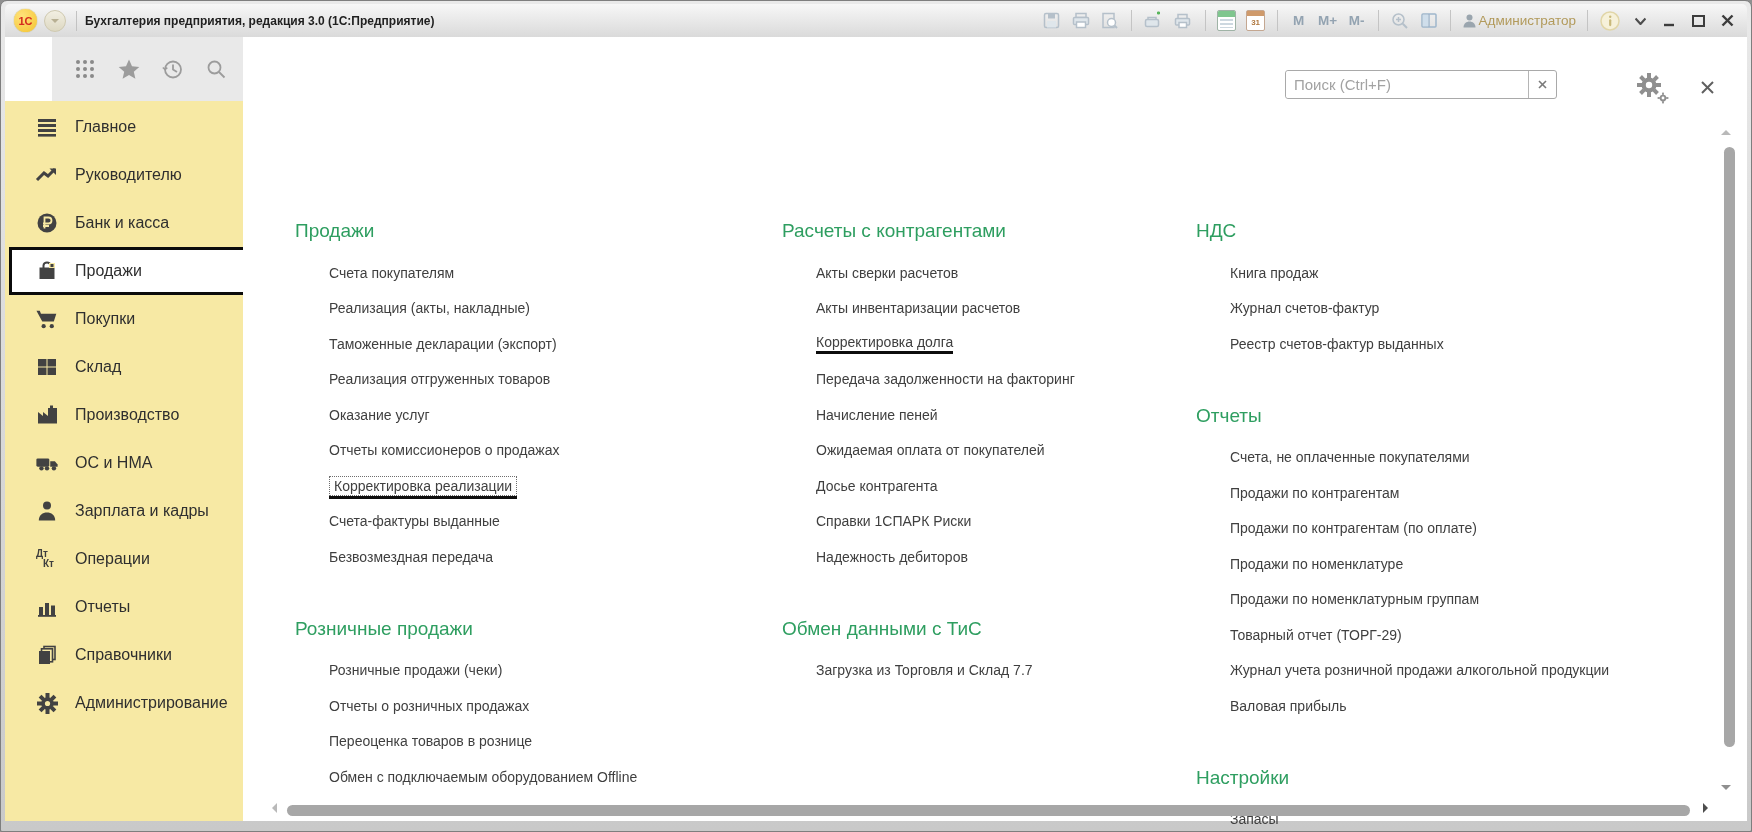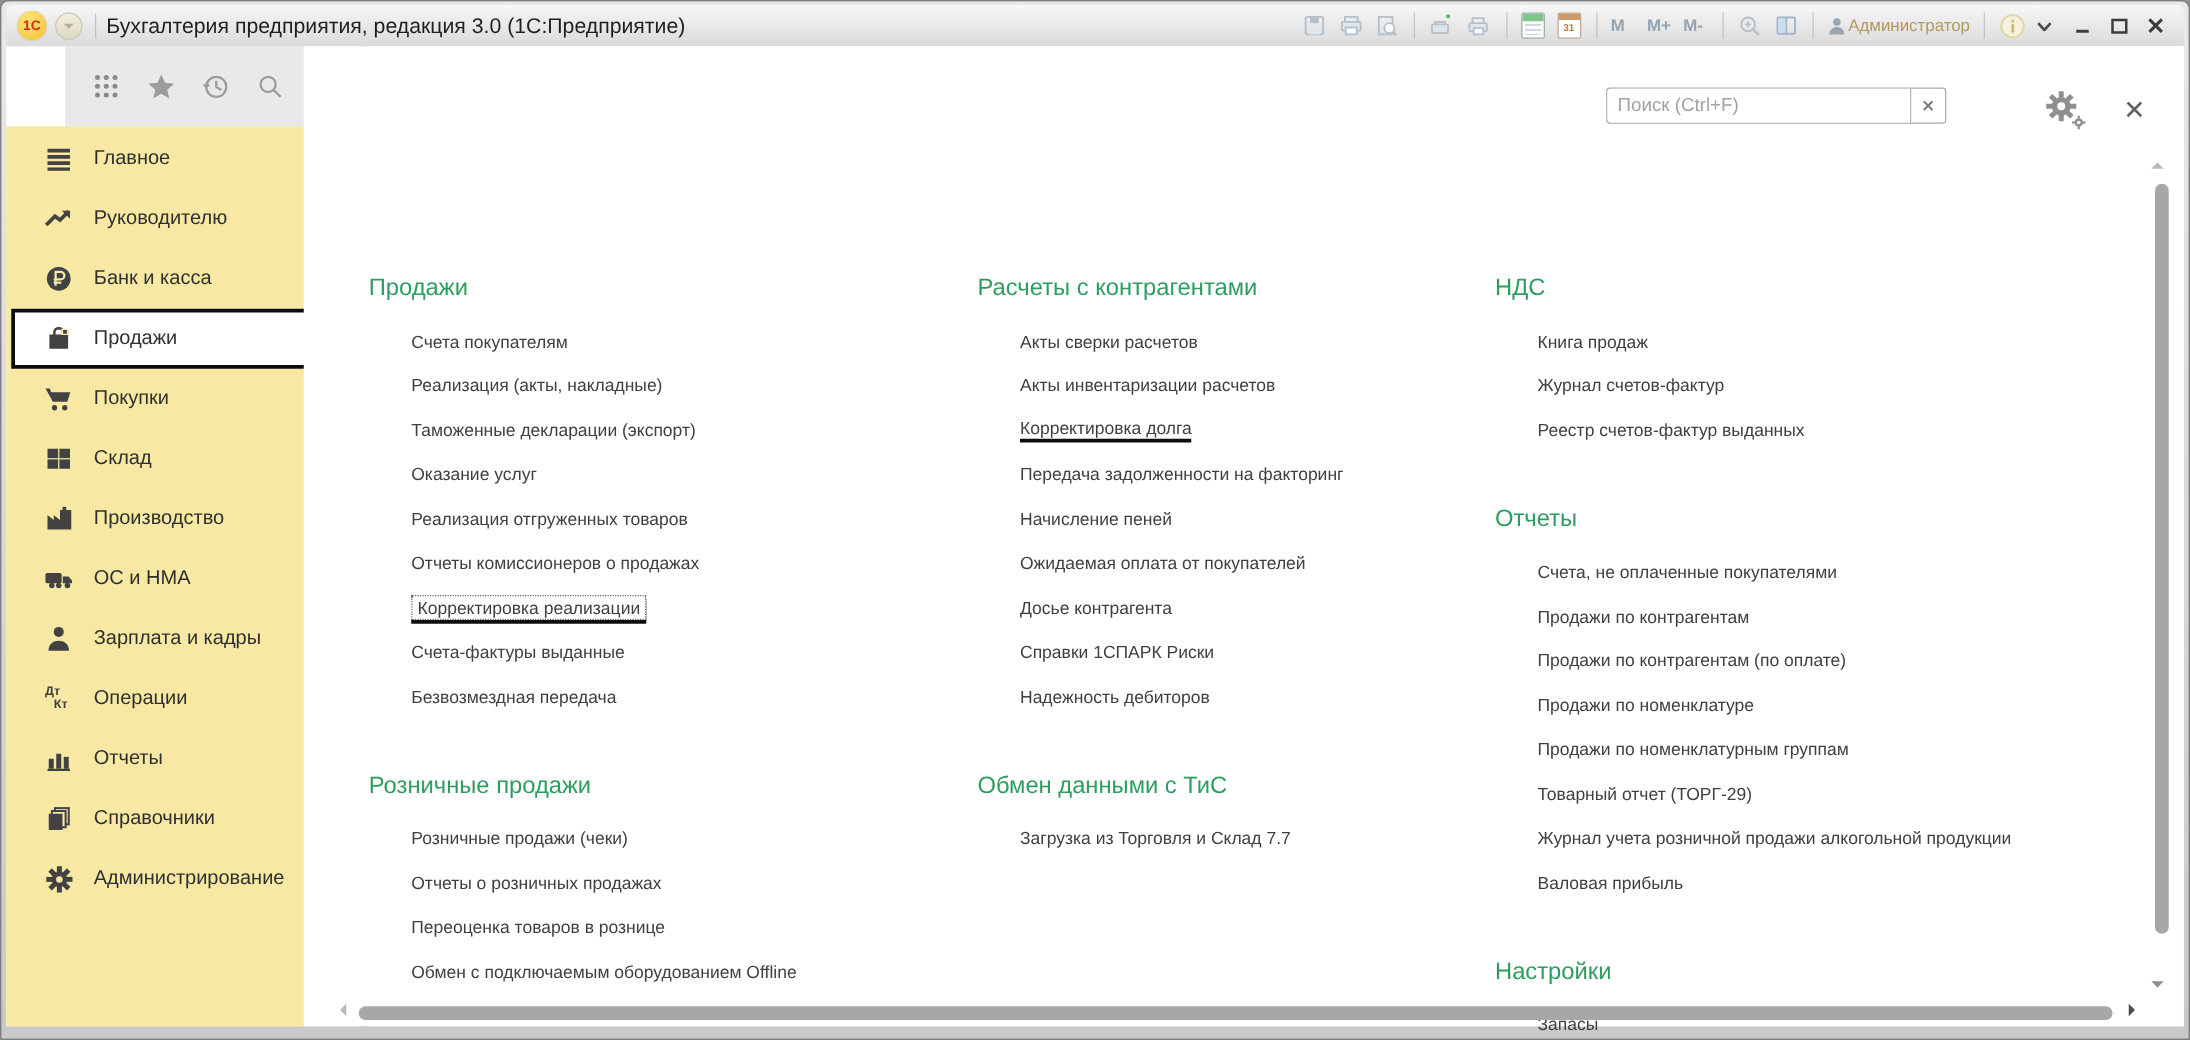--- a/index.html
+++ b/index.html
@@ -12,23 +12,23 @@
     border-radius:5px 5px 0 0;display:flex;align-items:center;}
   .logo{width:23px;height:23px;border-radius:50%;margin-left:9px;flex:none;
     background:radial-gradient(circle at 35% 30%,#ffe27a,#f4c430);display:flex;
     align-items:center;justify-content:center;font-weight:bold;font-size:11px;color:#d42b1e;
     box-shadow:0 0 1px #a98a00;}
   .logo-dd{width:20px;height:20px;border-radius:50%;margin-left:7px;flex:none;
     background:linear-gradient(#f2efe2,#ddd8c2);border:1px solid #cfc9b0;display:flex;
     align-items:center;justify-content:center;}
   .logo-dd i{border:4px solid transparent;border-top-color:#b8b093;margin-top:4px;}
   .tsep{width:1px;height:20px;background:#c2c2c2;margin:0 8px 0 10px;flex:none;}
-  .title{font-size:17px;color:#1f1f1f;white-space:nowrap;}
+  .title{font-size:12px;color:#1f1f1f;white-space:nowrap;font-weight:bold;}
   .tb-right{margin-left:auto;display:flex;align-items:center;gap:9px;padding-right:10px;}
-  .tbtn{display:flex;align-items:center;justify-content:flex-start;min-width:20px;height:24px;}
+  .tbtn{display:flex;align-items:center;justify-content:center;min-width:20px;height:24px;}
   .tb-sep{width:1px;height:21px;background:#c4c4c4;margin:0 2px;}
   .mem{font-size:13.5px;color:#93a3b1;font-weight:bold;letter-spacing:0;}
   .userlbl{font-size:13.5px;color:#b29a5b;margin-left:2px;}
   .calc{width:17px;height:19px;border:1px solid #9fb3a6;border-radius:2px;background:
     linear-gradient(#fff,#fff);position:relative;overflow:hidden;}
   .calc:before{content:"";position:absolute;left:0;right:0;top:0;height:6px;background:#7fc68e;}
   .calc:after{content:"";position:absolute;left:2px;right:2px;top:8px;bottom:2px;
     background:repeating-linear-gradient(#cdd8e0 0 2px,transparent 2px 4px);}
   .cal{width:17px;height:19px;border:1px solid #c4a791;border-radius:2px;background:#fff;
     position:relative;text-align:center;}
@@ -471,24 +471,24 @@
                 <div class="link normal">
                   <span class="lbl">Счета покупателям</span>
                 </div>
                 <div class="link normal">
                   <span class="lbl">Реализация (акты, накладные)</span>
                 </div>
                 <div class="link normal">
                   <span class="lbl">Таможенные декларации (экспорт)</span>
                 </div>
                 <div class="link normal">
+                  <span class="lbl">Реализация отгруженных товаров</span>
+                </div>
+                <div class="link normal">
                   <span class="lbl">Оказание услуг</span>
-                </div>
-                <div class="link normal">
-                  <span class="lbl">Реализация отгруженных товаров</span>
                 </div>
                 <div class="link normal">
                   <span class="lbl">Отчеты комиссионеров о продажах</span>
                 </div>
                 <div class="link focused">
                   <span class="lbl">Корректировка реализации</span>
                 </div>
                 <div class="link normal">
                   <span class="lbl">Счета-фактуры выданные</span>
                 </div>

